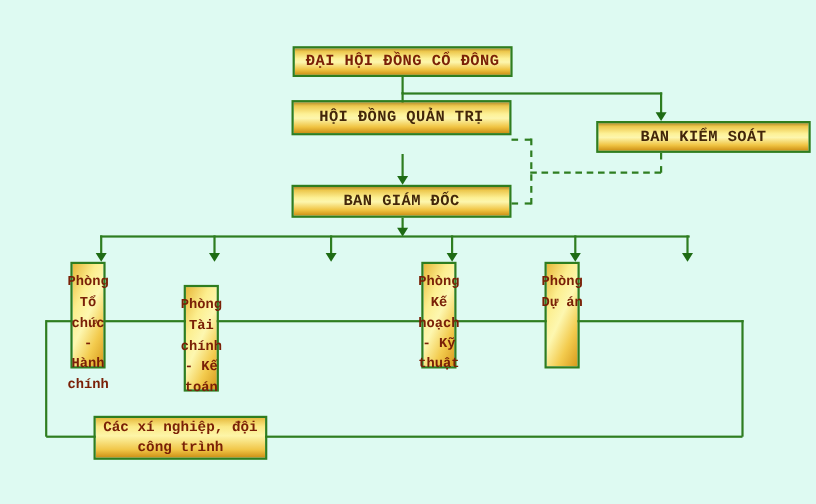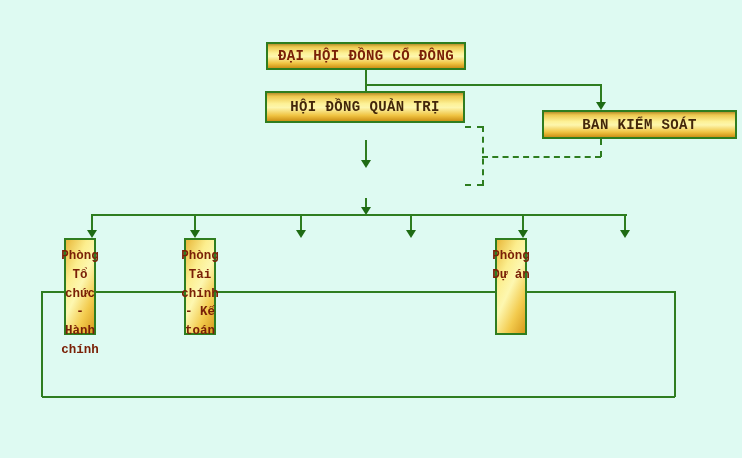--- a/index.html
+++ b/index.html
@@ -25,21 +25,21 @@
   }
   .bottom{
     background:linear-gradient(180deg,#e7bb3f 0%,#fbe985 22%,#fdf5a8 45%,#f1c648 80%,#cd9015 100%);
     font-size:13px;color:#7a2007;line-height:1.35;
   }
   #box-shareholders{left:266px;top:42px;width:200px;height:28px;}
   #box-board{left:265px;top:91px;width:200px;height:32px;}
   #box-supervisory{left:502px;top:110px;width:195px;height:29px;margin-left:40px;}
   #box-directors{left:265px;top:168px;width:200px;height:30px;}
   .dept{top:238px;width:32px;height:97px;}
-  #dept-0{left:64px;}  #dept-1{left:184px;} #dept-2{left:273px;}
+  #dept-0{left:64px;}  #dept-1{left:167px;margin-top:21px;} #dept-2{left:273px;}
   #dept-3{left:383px;} #dept-4{left:495px;} #dept-5{left:597px;}
   .unit{top:378px;height:40px;}
   #unit-0{left:85px;width:158px;}
   #unit-1{left:278px;width:172px;}
   #unit-2{left:467px;width:161px;}
   
   .hline,.vline{position:absolute;background:#2e7d20;z-index:1;}
   .hline{height:2px;}
   .vline{width:2px;}
   .hdash,.vdash{position:absolute;background:none;z-index:1;}
@@ -92,19 +92,22 @@
   <div class="vline" style="left:41px;top:291px;height:106px;"></div>
   <div class="vline" style="left:674px;top:291px;height:106px;"></div>
   <div class="hline" style="left:42px;top:396px;width:633px;"></div>
 
   <div class="node wide red" id="box-shareholders">ĐẠI HỘI ĐỒNG CỔ ĐÔNG</div>
 
   <div class="node wide" id="box-board">HỘI ĐỒNG QUẢN TRỊ</div>
 
   <div class="node wide" id="box-supervisory">BAN KIỂM SOÁT</div>
 
+  <div class="node wide" id="box-directors">BAN GIÁM ĐỐC</div>
 
   <div class="node tall dept" id="dept-0">Phòng Tổ chức  - Hành chính</div>
   <div class="node tall dept" id="dept-1">Phòng Tài chính - Kế toán</div>
+  <div class="node tall dept" id="dept-3">Phòng Kế hoạch - Kỹ thuật</div>
   <div class="node tall dept" id="dept-4">Phòng Dự án</div>
 
+  <div class="node bottom unit" id="unit-0">Các xí  nghiệp, đội công trình</div>
 
 </div>
 
 </body></html>

